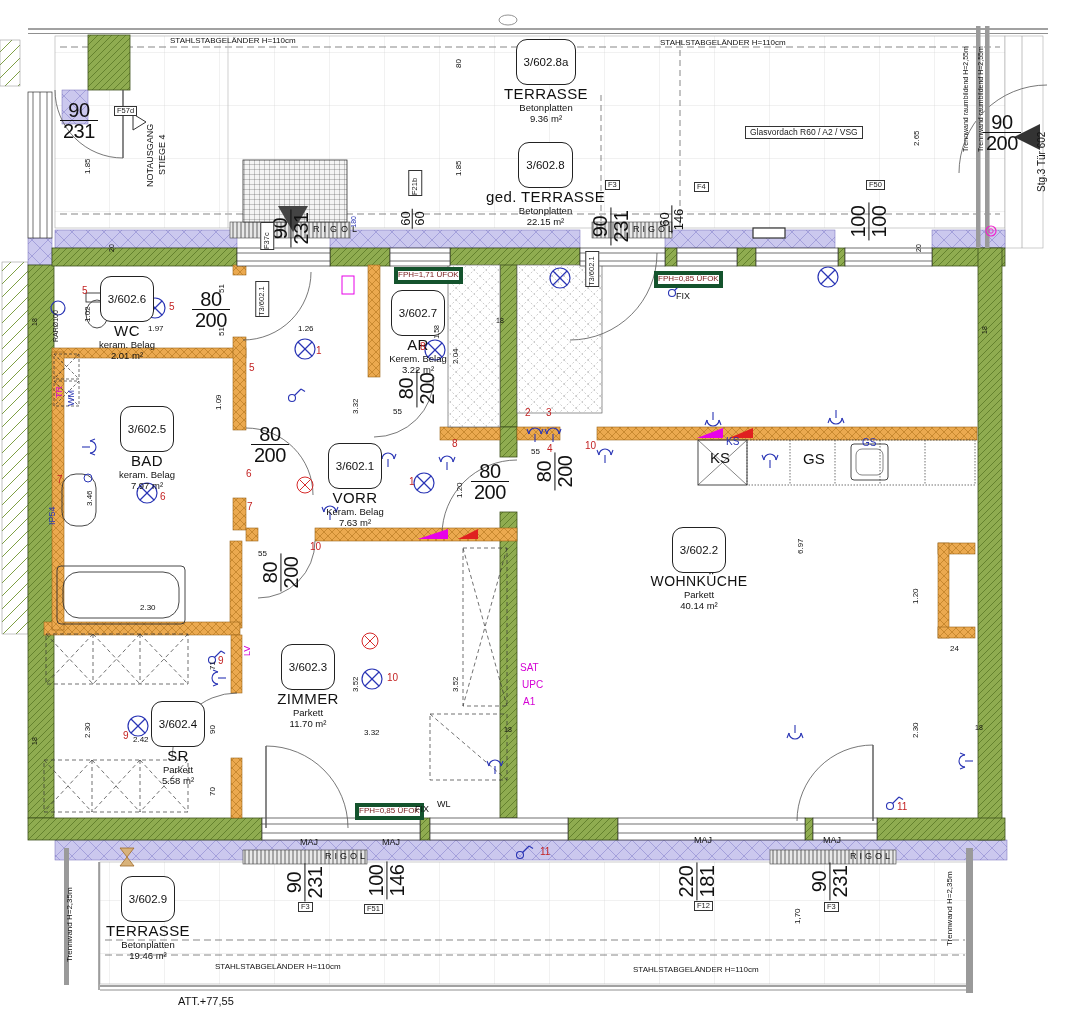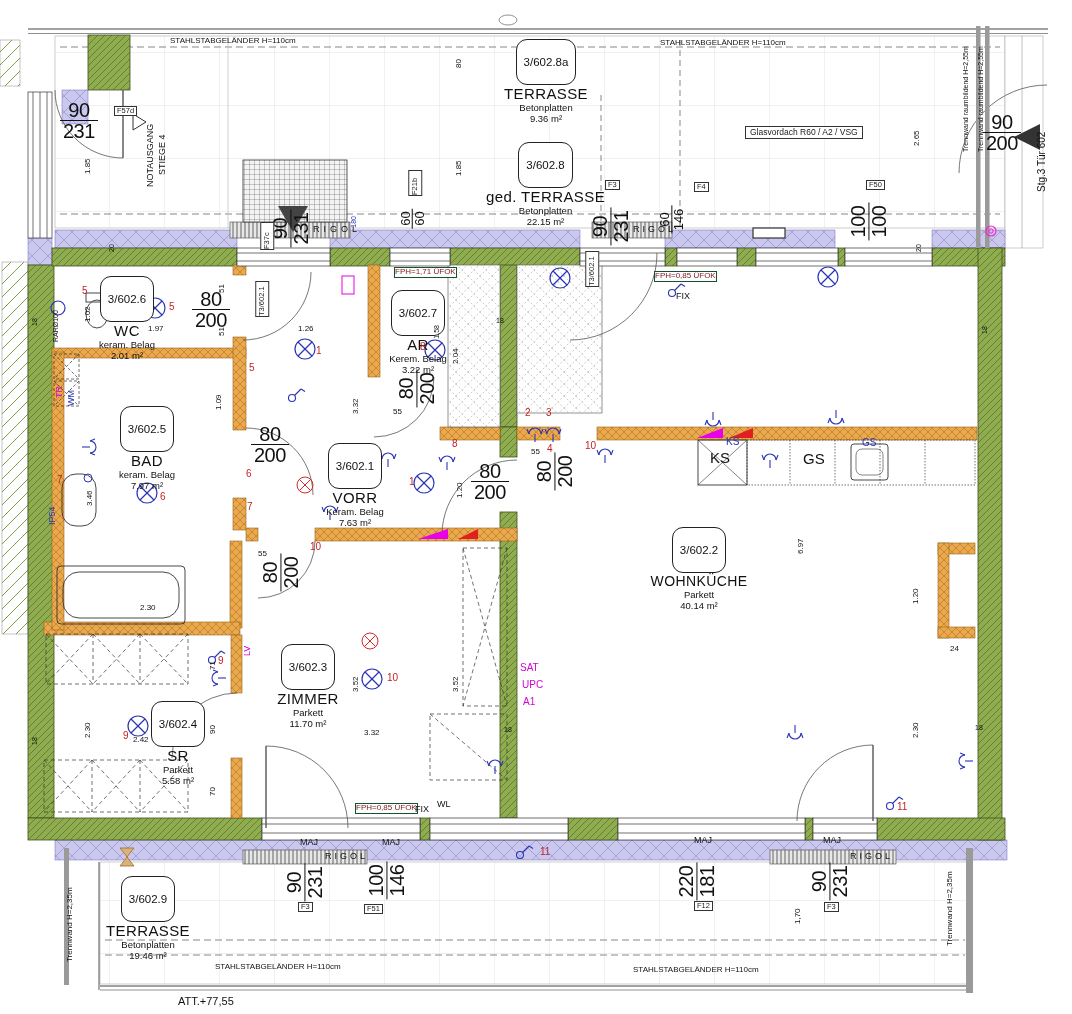--- a/index.html
+++ b/index.html
@@ -16,21 +16,21 @@
   .dim span{display:block;padding:0 3px}
   .dim span + span{border-top:1.2px solid #111}
   .big{font-size:20px;letter-spacing:-0.5px}
   .med{font-size:13px}
   .tag{border:1px solid #333;background:#fff;padding:0 2px;font-size:7.5px;color:#222}
   .pill{display:inline-block;border:1.4px solid #222;border-radius:11px;padding:16px 7px;
         font-size:11.5px;background:#fff}
   .room{position:absolute;z-index:3;text-align:center}
   .room .nm{font-size:15px;letter-spacing:.4px}
   .room .fl,.room .ar{font-size:9.5px}
-  .redbox{border:1px solid #14532d;color:#7a2020;background:rgba(255,255,255,.85)}
+  .redbox{border:4px solid #14532d;color:#7a2020;background:rgba(255,255,255,.85)}
 </style>
 </head>
 <body>
 
 <div class="plan">
 
 <svg class="base" width="1072" height="1014" viewBox="0 0 1072 1014">
   <defs>
     <pattern id="pg" width="7" height="7" patternUnits="userSpaceOnUse">
       <rect width="7" height="7" fill="#8fac50"></rect>

